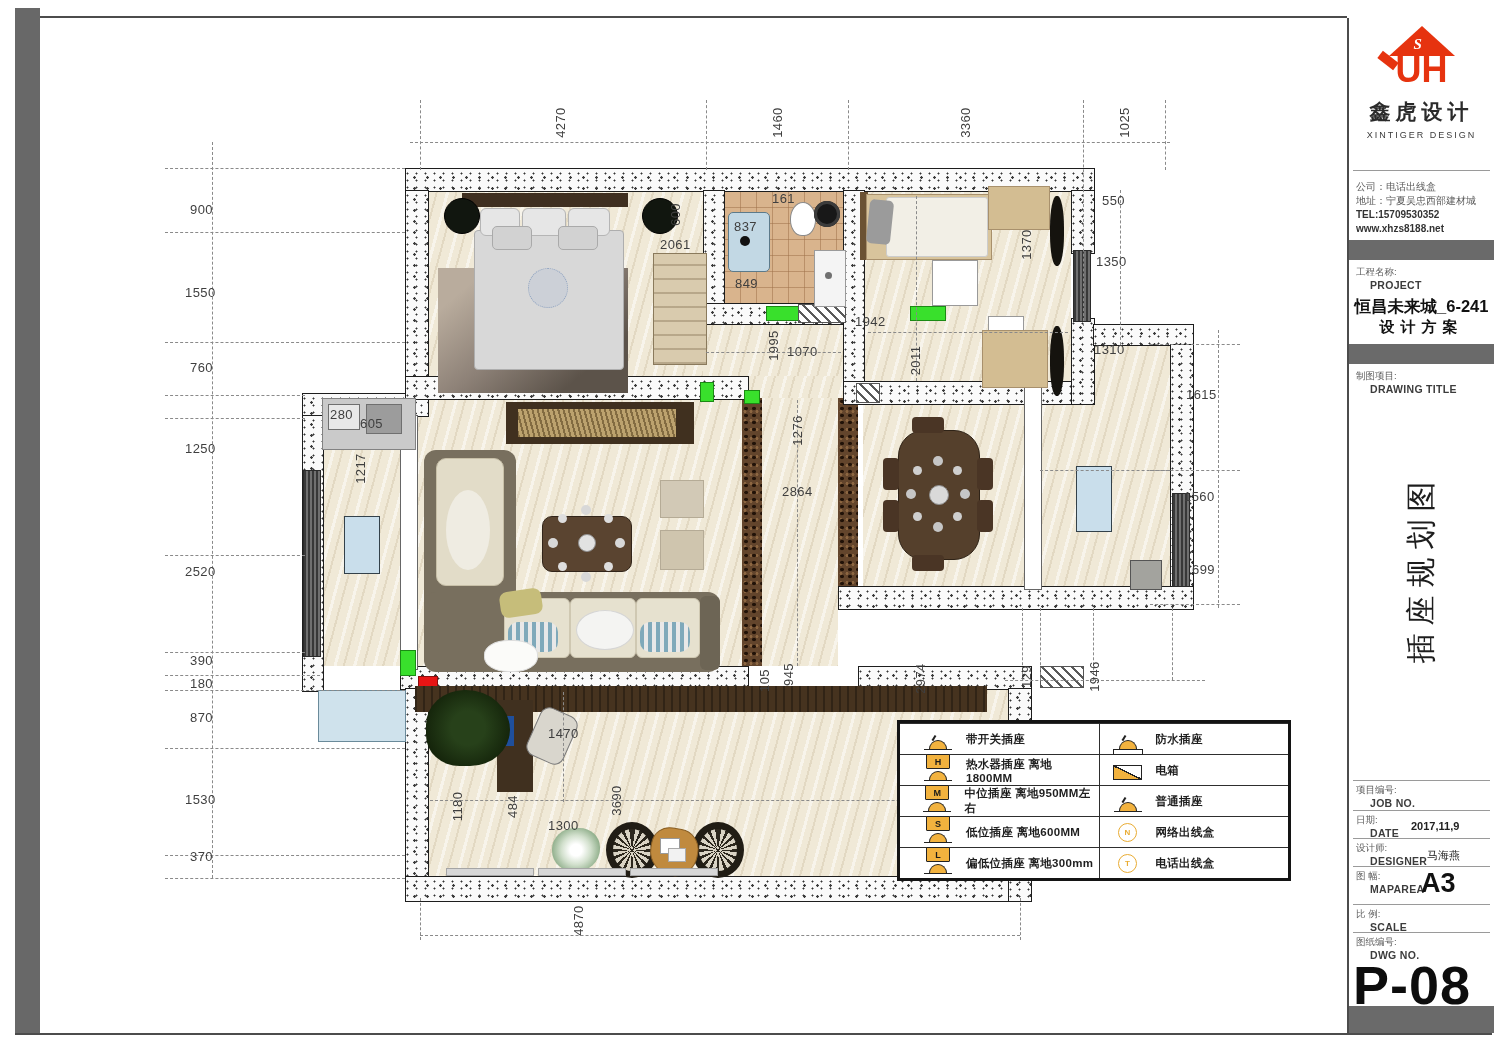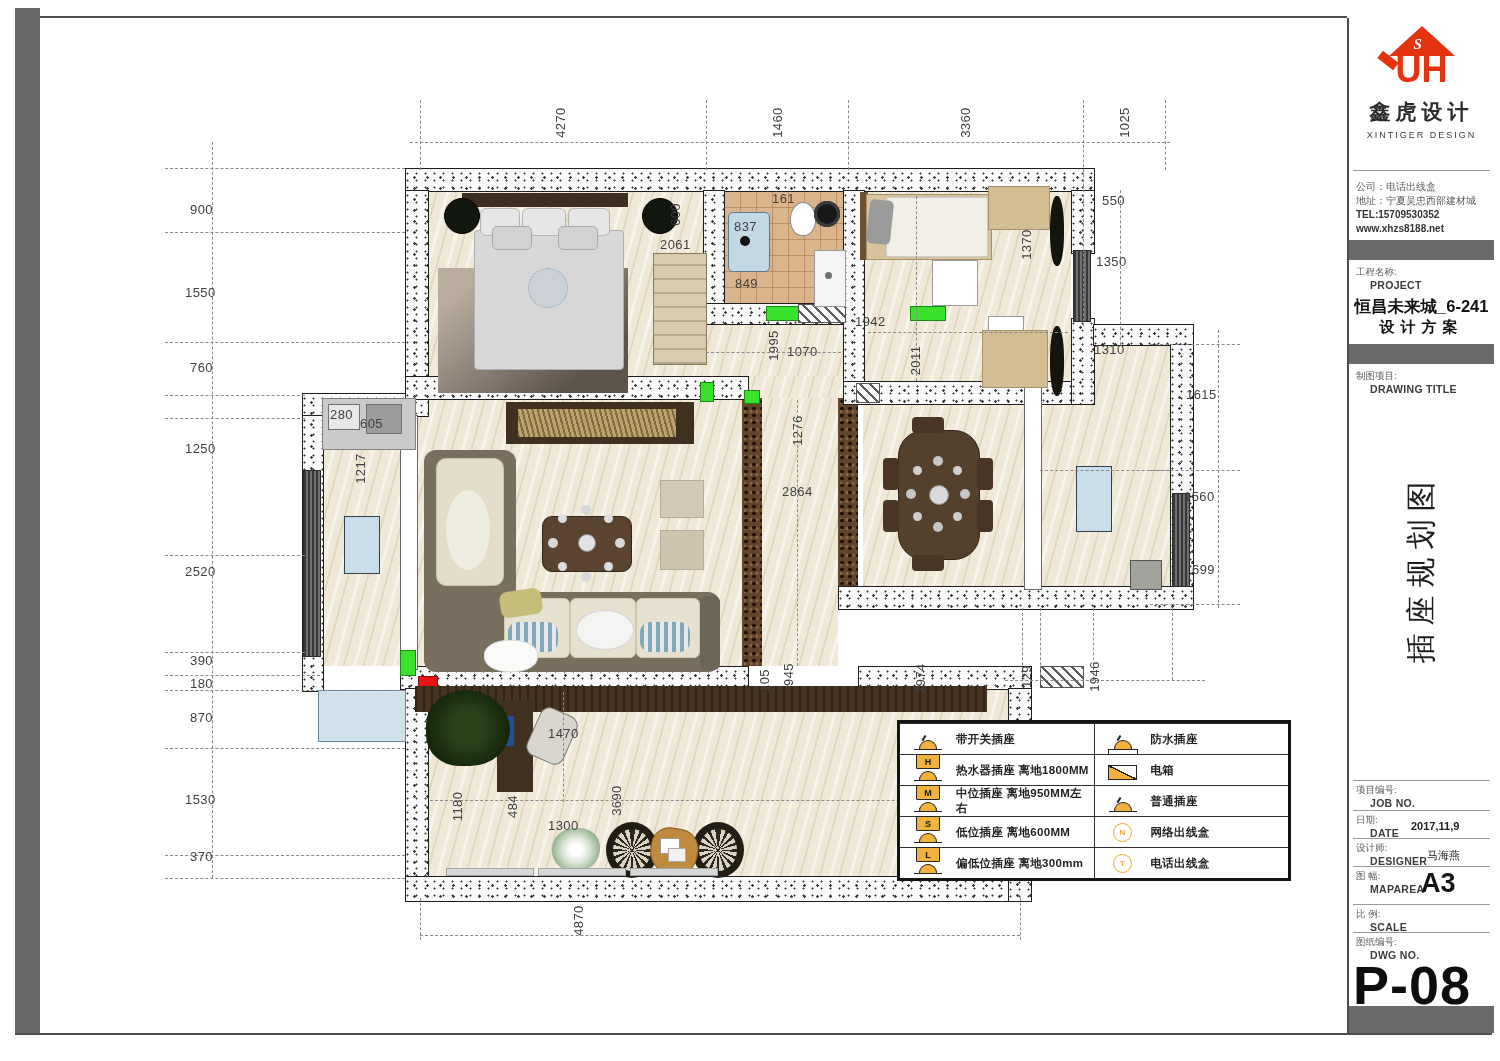--- a/index.html
+++ b/index.html
@@ -32,21 +32,21 @@
   .bluemat{background:#c9deeb;border:1.5px solid #33414a;}
   
   .dim{position:absolute;font-size:13px;color:#3f3f3f;letter-spacing:.4px;white-space:nowrap;}
   .vert{transform:rotate(-90deg);transform-origin:center;}
   .dashv{position:absolute;border-left:1px dashed #8a8a8a;width:0;}
   .dashh{position:absolute;border-top:1px dashed #8a8a8a;height:0;}
   
   .legend{position:absolute;left:897px;top:720px;width:388px;border:3px solid #141414;background:#fff;}
   .lhead{height:28px;background:#3f3f3f;color:#fff;font-size:16px;font-weight:bold;
          display:flex;align-items:center;justify-content:center;letter-spacing:2px;}
-  .lrow{display:flex;height:30px;border-top:1px solid #2e2e2e;}
+  .lrow{display:flex;height:30px;border-top:1px solid #2e2e2e;padding-left:10px;}
   .lcell{width:50%;display:flex;align-items:center;}
   .lcell.first{border-right:1px solid #2e2e2e;}
   .licon{width:56px;display:flex;align-items:flex-end;justify-content:center;height:100%;padding-bottom:5px;box-sizing:border-box;}
   .llabel{font-size:11.5px;color:#1e1e1e;font-weight:bold;letter-spacing:.3px;}
   .lnote{height:36px;background:#3f3f3f;color:#fff;font-size:14px;font-weight:bold;
          display:flex;align-items:center;justify-content:center;letter-spacing:1px;border-top:2px solid #141414;}
   .sock{position:relative;display:flex;flex-direction:column;align-items:center;}
   .dome{width:16px;height:8px;background:#f2b23e;border:1.3px solid #222;border-bottom:none;border-radius:9px 9px 0 0;position:relative;}
   .dome::after{content:"";position:absolute;left:-6px;right:-6px;bottom:-1.4px;border-bottom:1.6px solid #222;}
   .flag::before{content:"";position:absolute;left:3px;top:-6px;width:1.6px;height:6px;background:#222;transform:rotate(32deg);}

